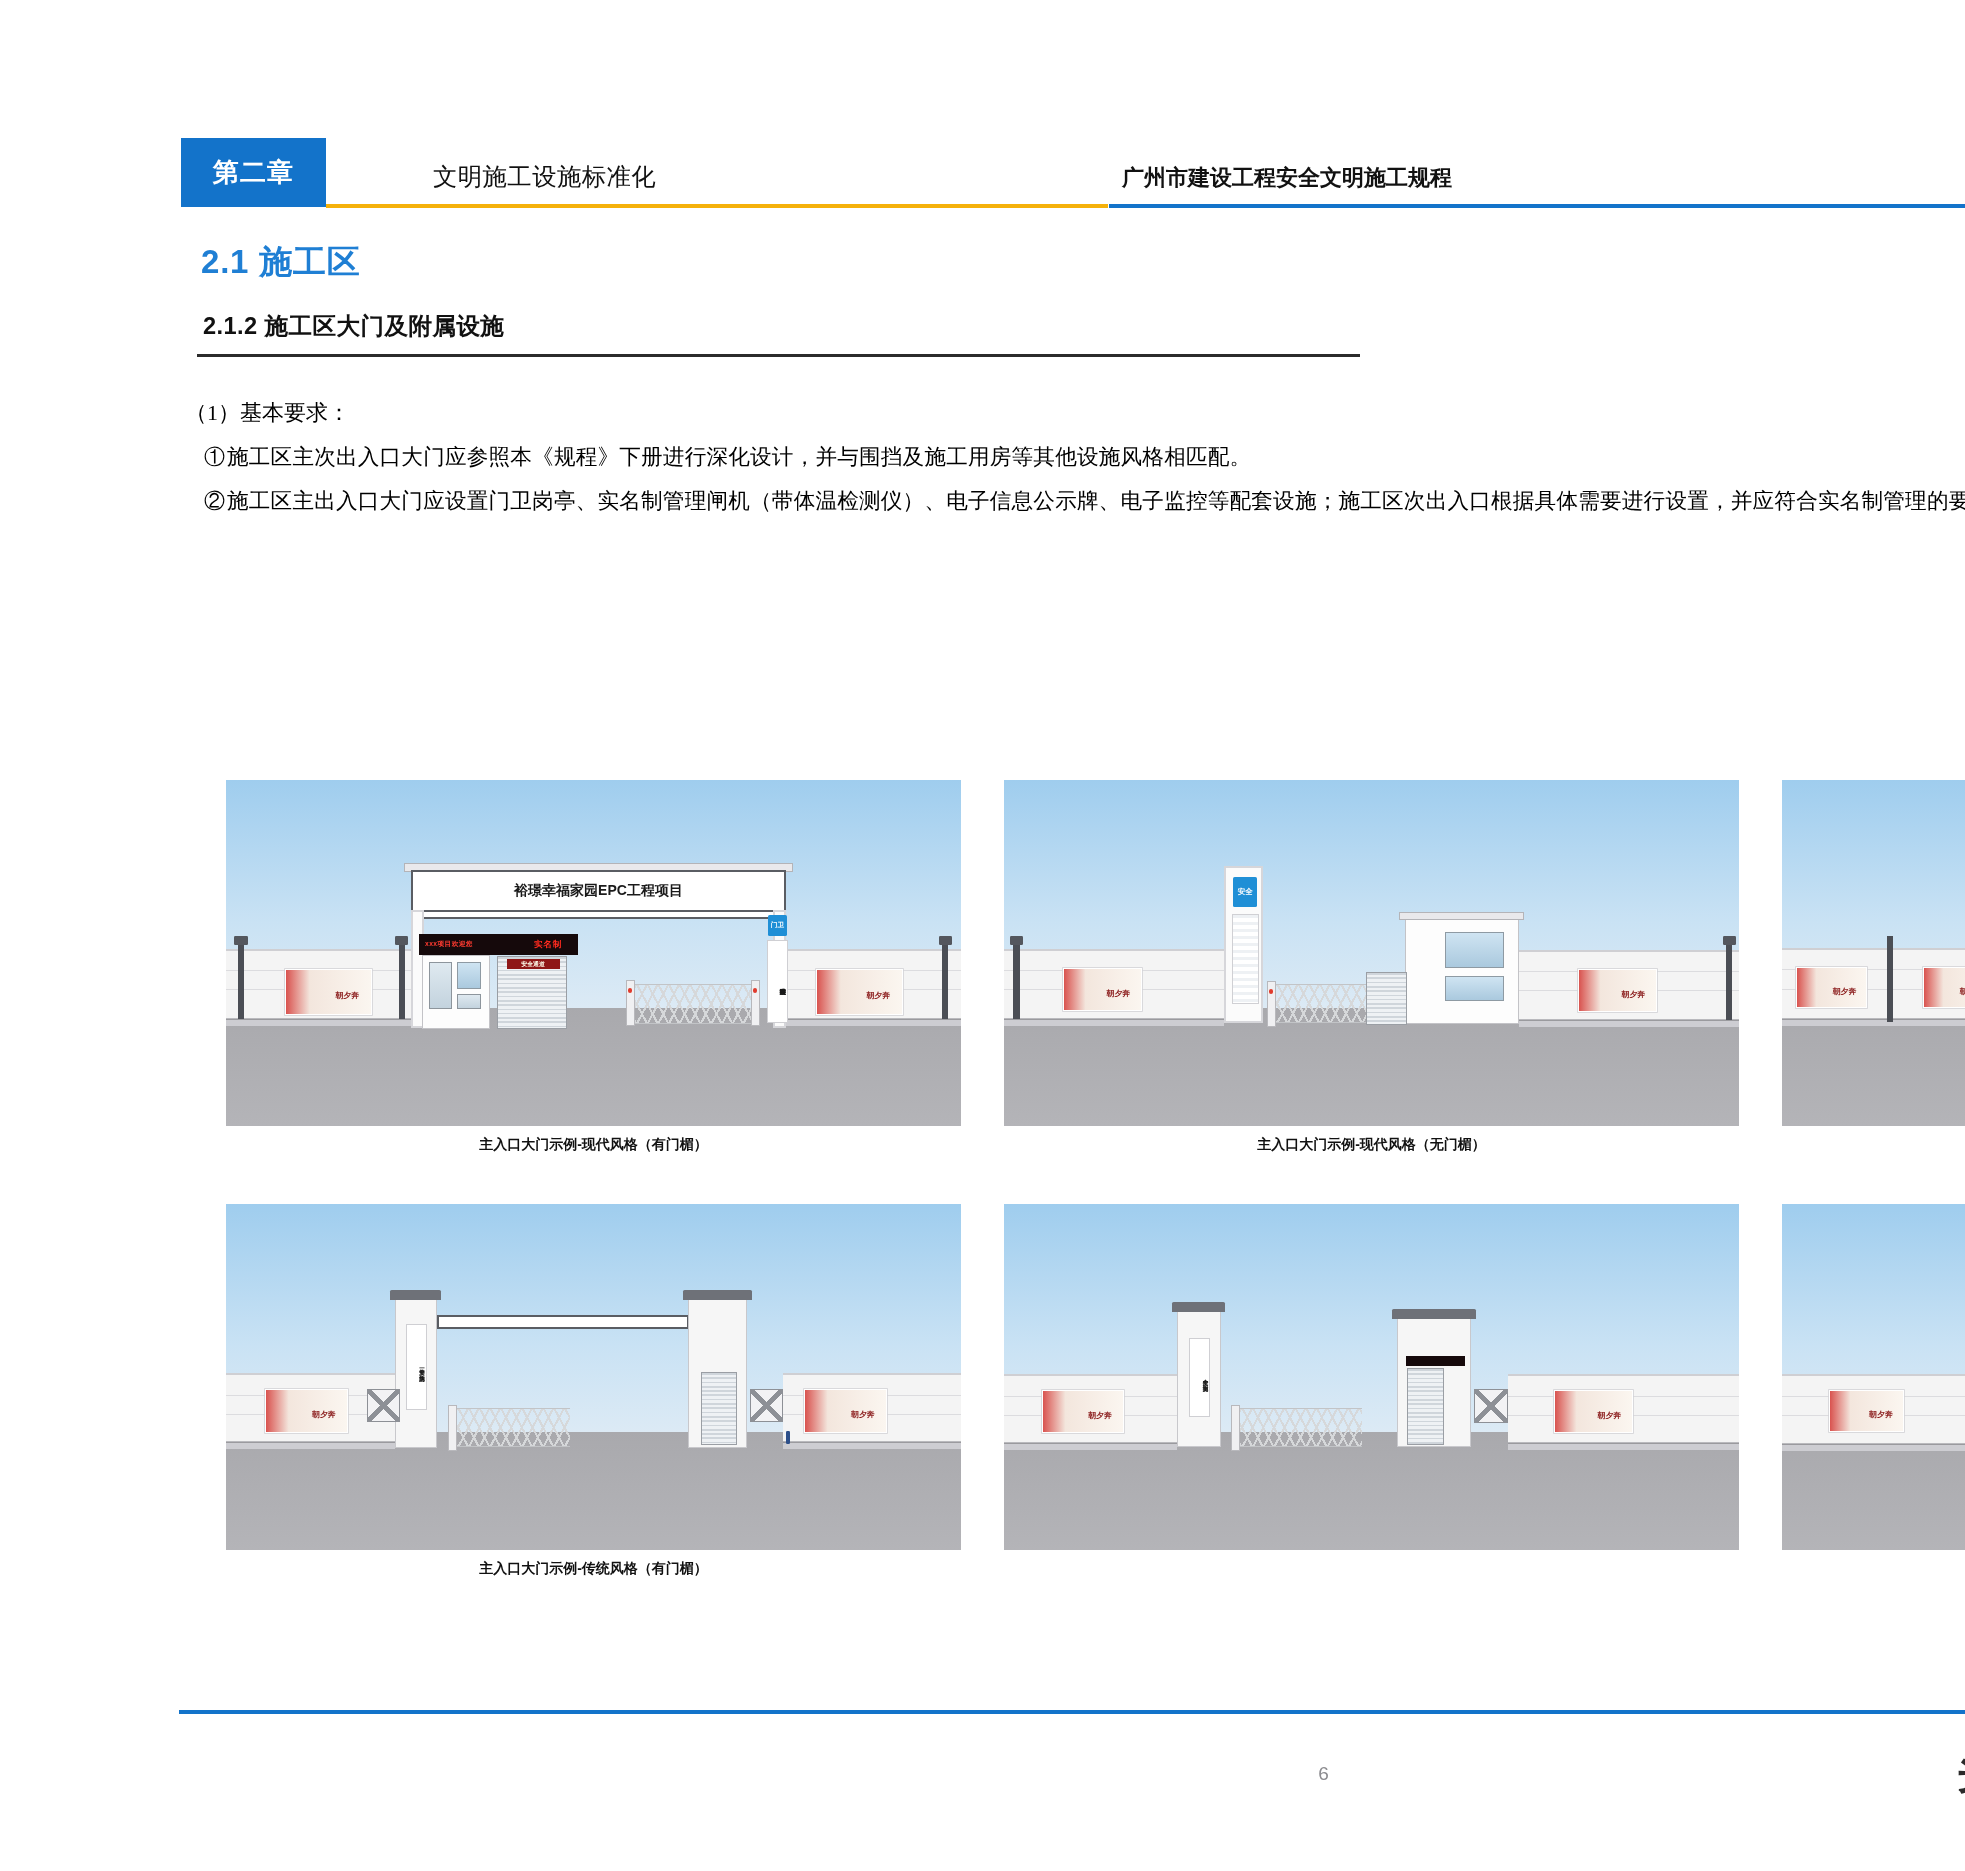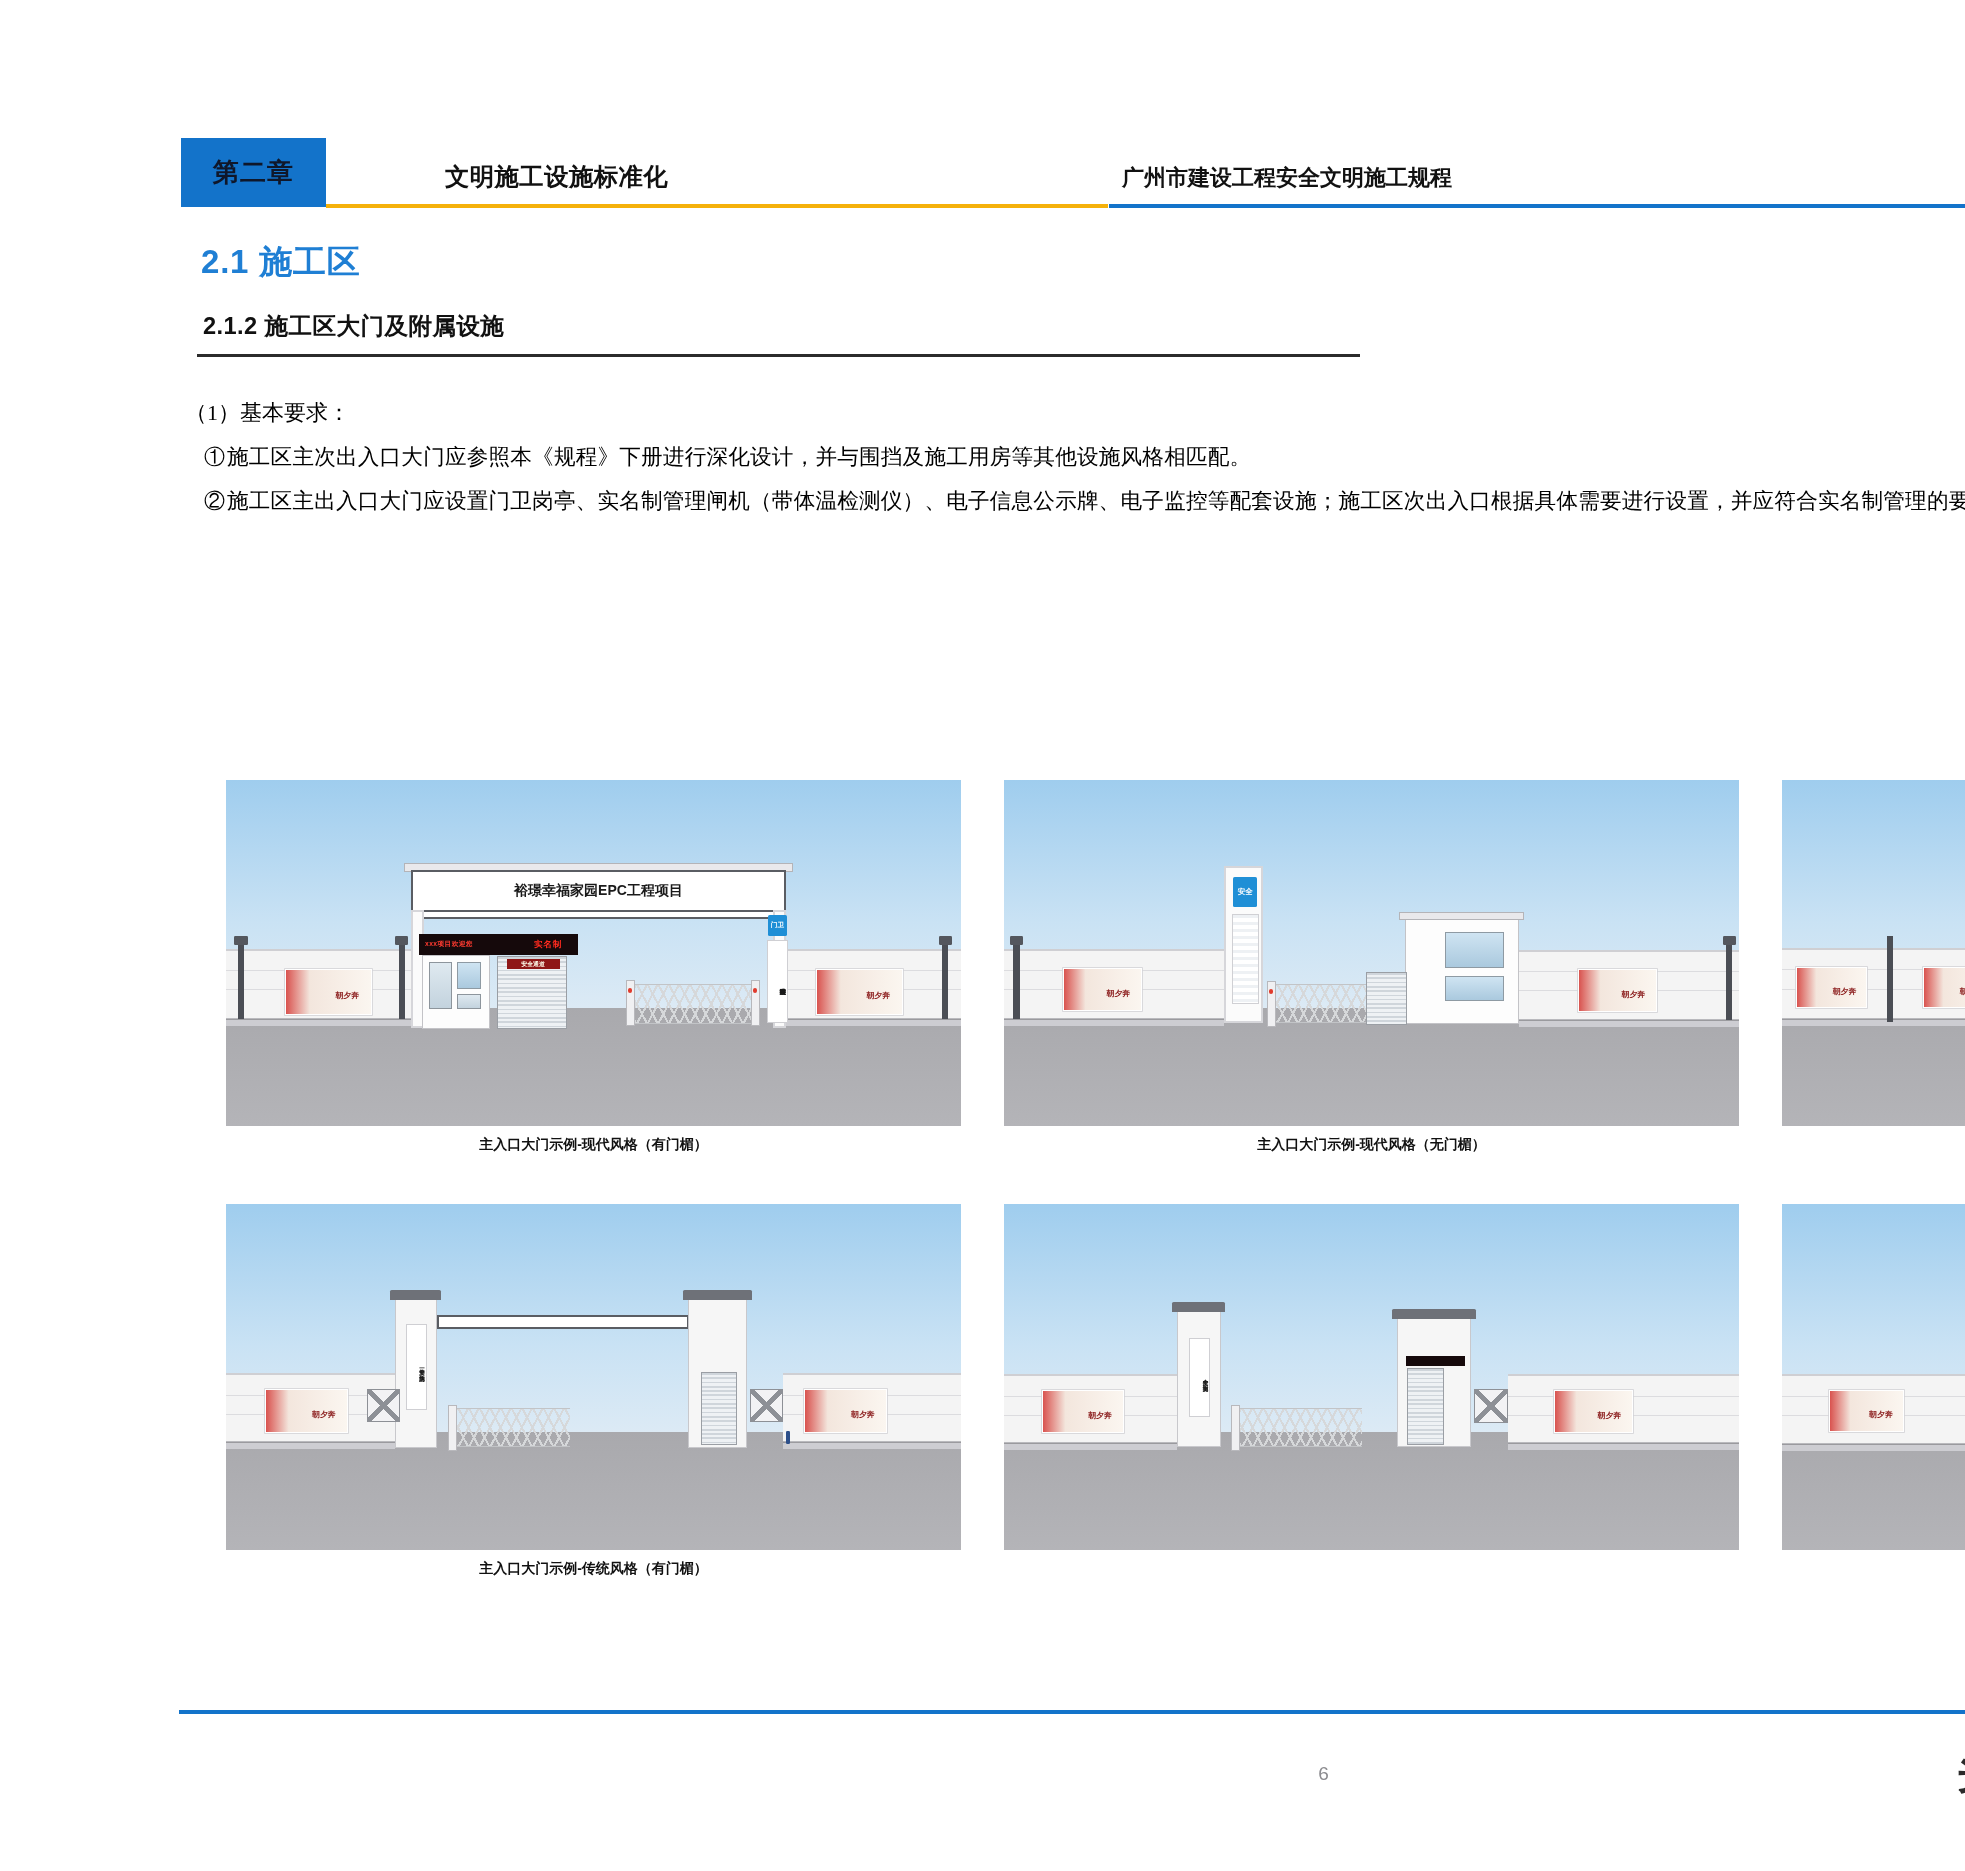--- a/index.html
+++ b/index.html
@@ -28,31 +28,31 @@
   .chapter-badge {
     position: absolute;
     left: 0; top: 0;
     width: 145px; height: 69px;
     background: #1373ca;
     display: flex;
     align-items: center;
     justify-content: center;
   }
   .chapter-badge span {
-    color: #0f172a;
+    color: #ffffff;
     font-size: 26px;
     font-weight: 700;
     letter-spacing: 1.2px;
     font-family: Liberation Sans, sans-serif;
   }
   .header-sub {
     position: absolute;
-    left: 264px; top: 23px;
+    left: 252px; top: 23px;
     font-size: 24.4px;
-    font-weight: 700;
+    font-weight: 400;
     color: #111111;
     letter-spacing: 0.4px;
     white-space: nowrap;
   }
   .header-title {
     position: absolute;
     left: 941px; top: 25px;
     font-size: 22px;
     font-weight: 700;
     color: #111111;

